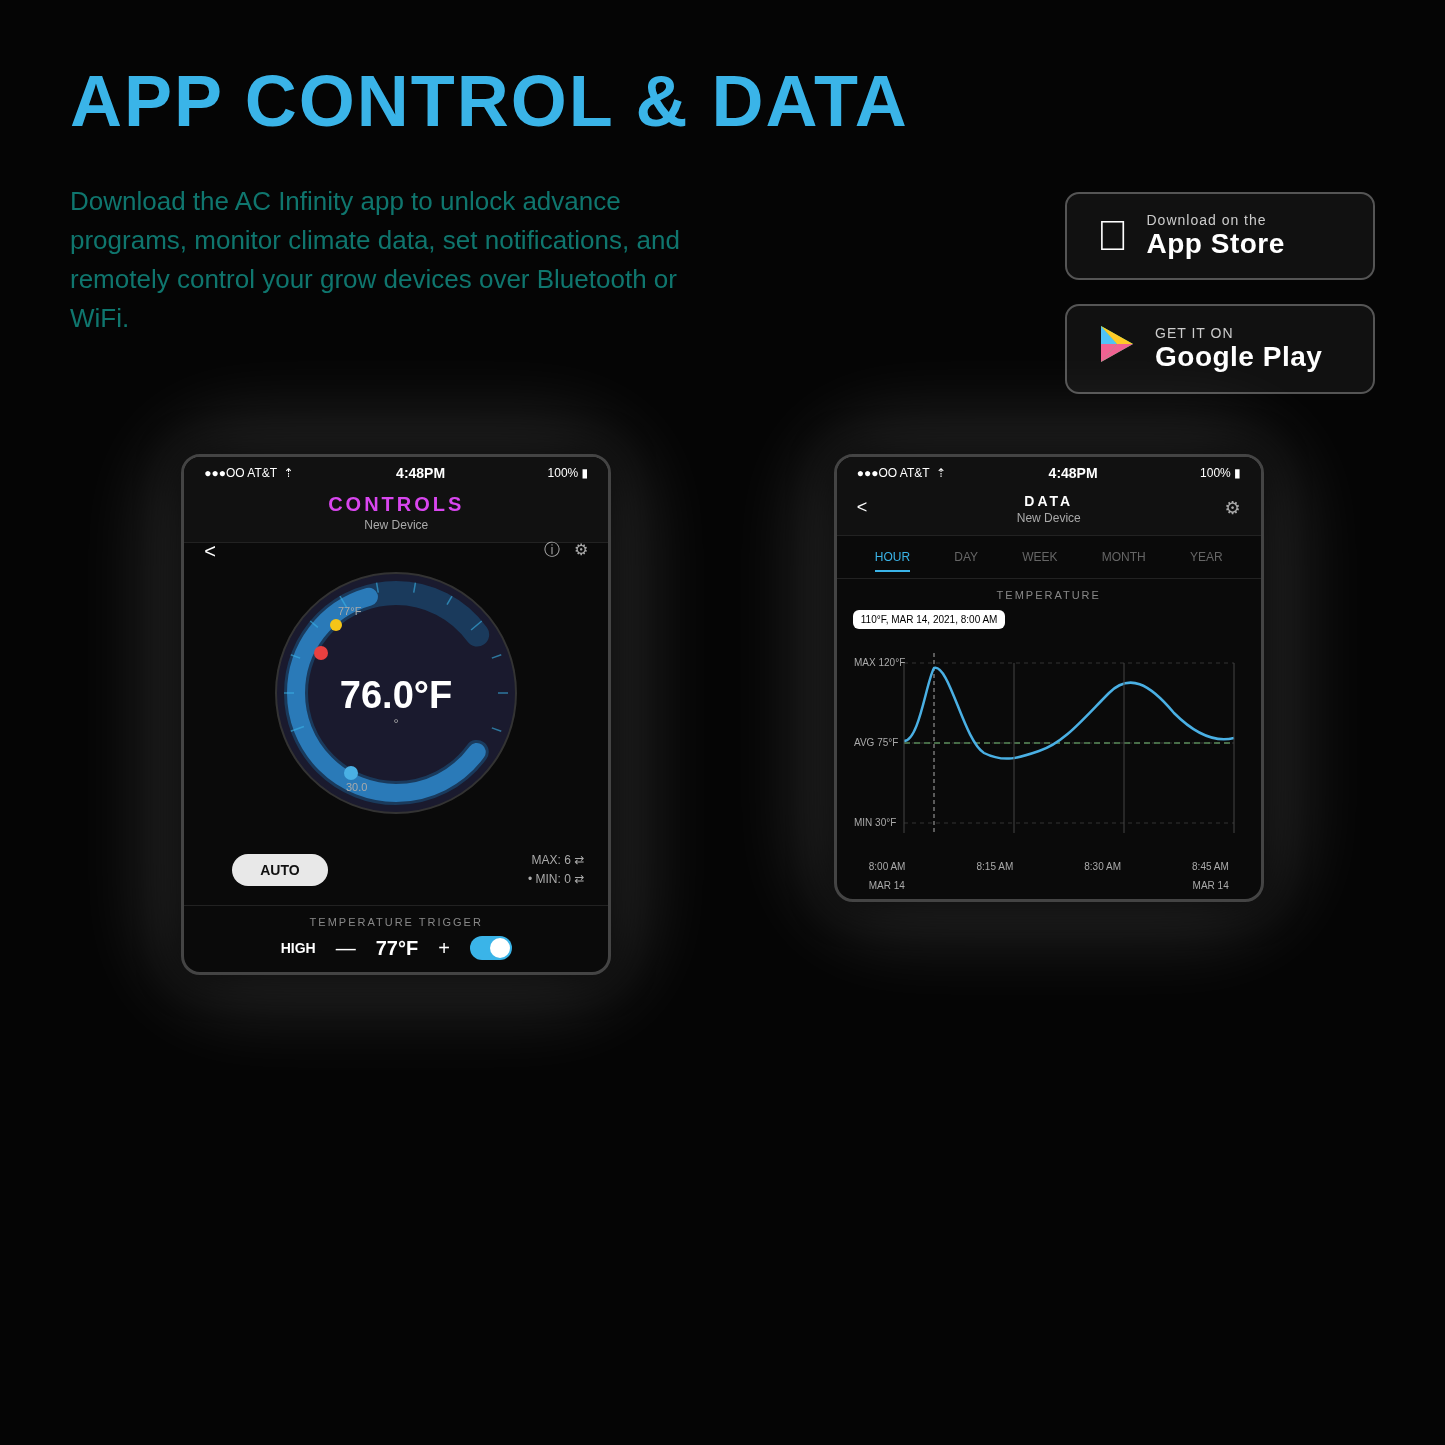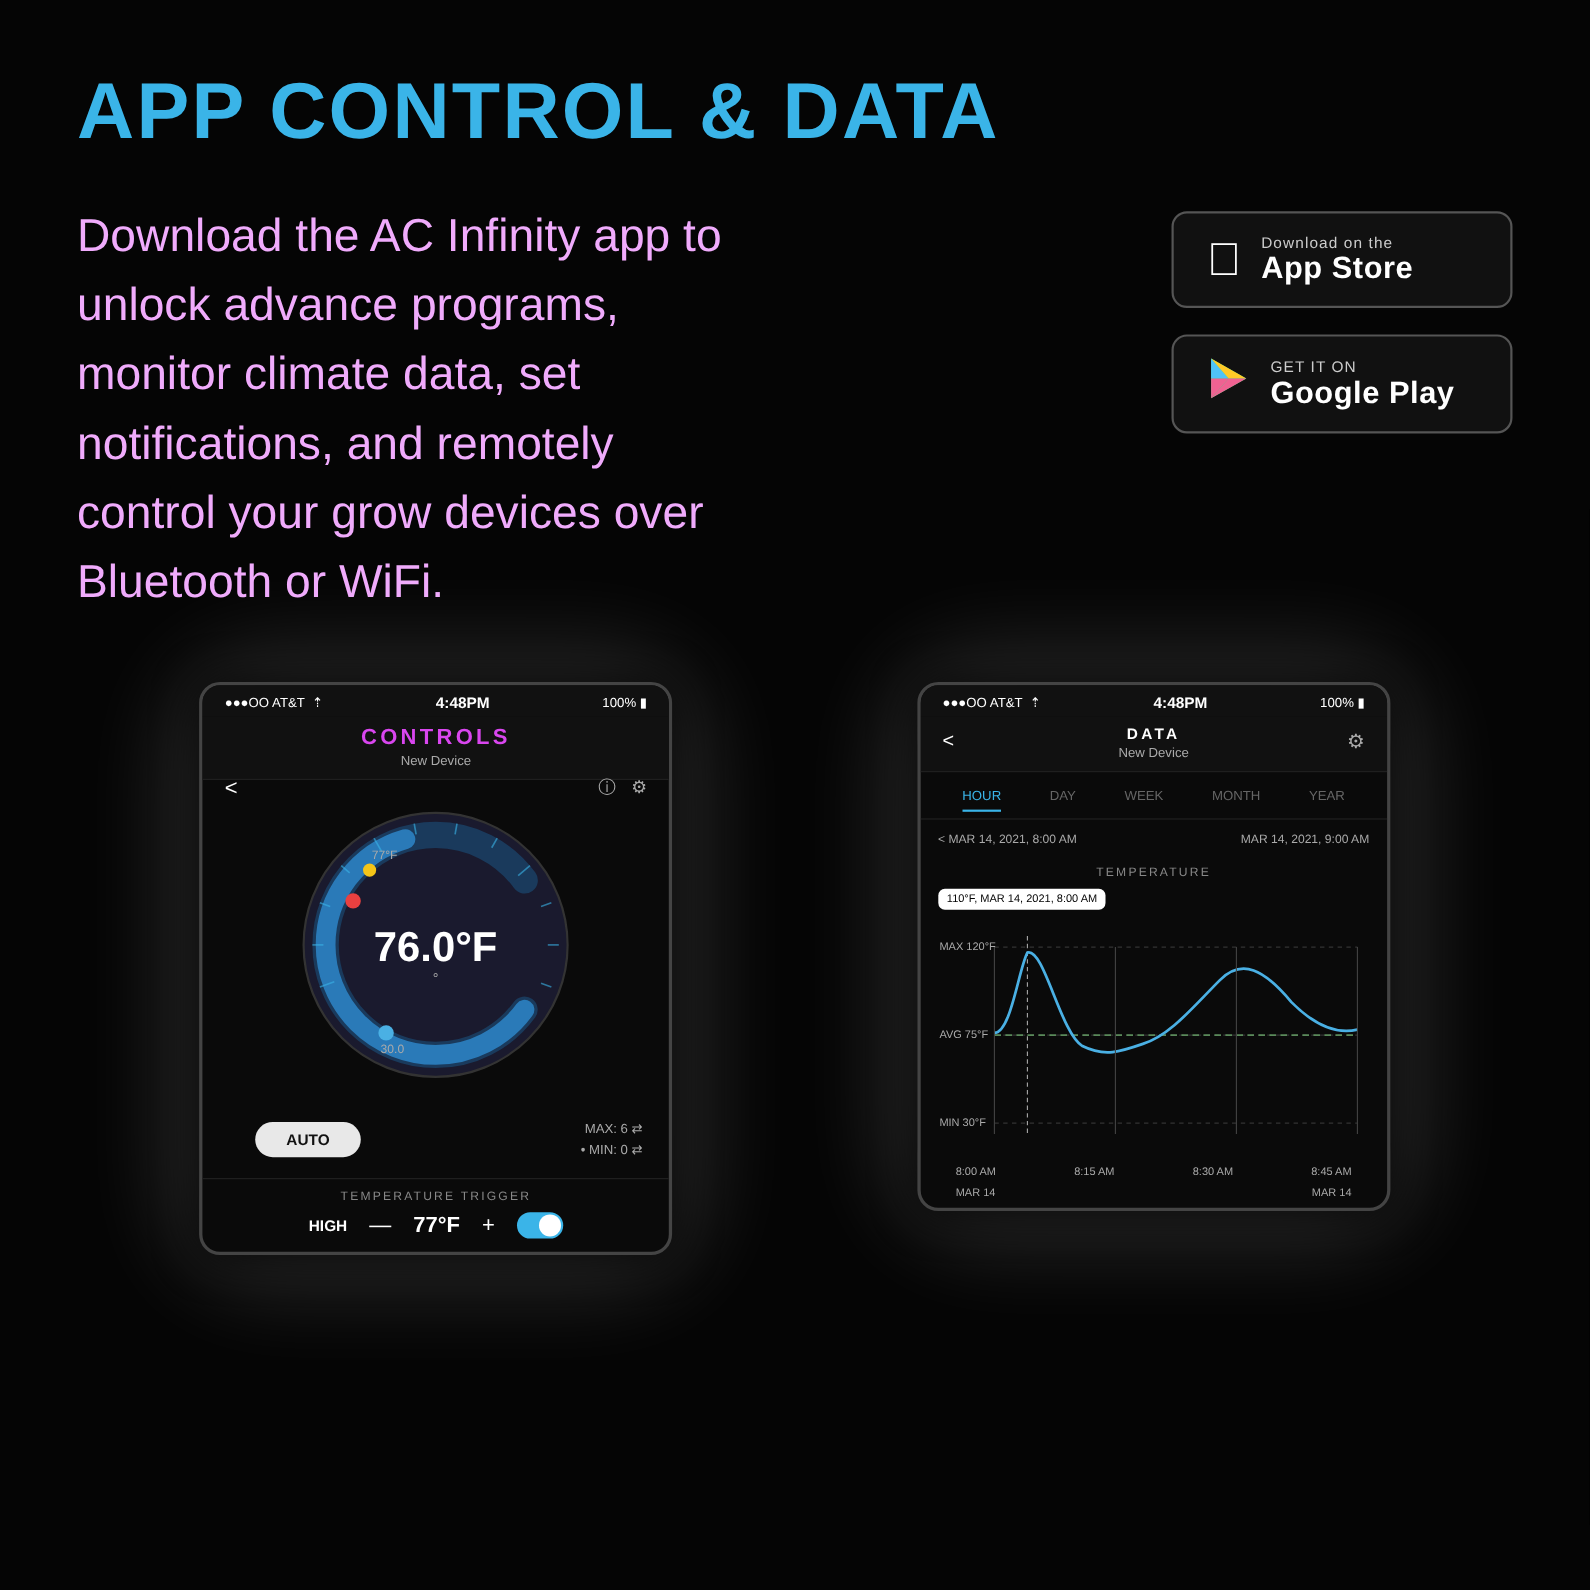--- a/index.html
+++ b/index.html
@@ -31,22 +31,22 @@
 
     
     .top-section {
       display: flex;
       align-items: flex-start;
       justify-content: space-between;
       margin-bottom: 60px;
     }
 
     .description {
-      color: #f0abfc;
-      font-size: 42px;
+      color: #0f766e;
+      font-size: 26px;
       line-height: 1.5;
       max-width: 620px;
     }
 
     .store-buttons {
       display: flex;
       flex-direction: column;
       gap: 24px;
       margin-top: 10px;
     }
@@ -512,24 +512,20 @@
         </div>
 
         <div class="data-tabs">
           <span class="data-tab active">HOUR</span>
           <span class="data-tab">DAY</span>
           <span class="data-tab">WEEK</span>
           <span class="data-tab">MONTH</span>
           <span class="data-tab">YEAR</span>
         </div>
 
-        <div class="data-date-row">
-          <span>&lt; MAR 14, 2021, 8:00 AM</span>
-          <span>MAR 14, 2021, 9:00 AM</span>
-        </div>
 
         <div class="data-chart-area">
           <div class="data-chart-title">TEMPERATURE</div>
 
           
           <div class="tooltip-box">110°F, MAR 14, 2021, 8:00 AM</div>
 
           
           <svg class="chart-svg" viewBox="0 0 390 220">
 

